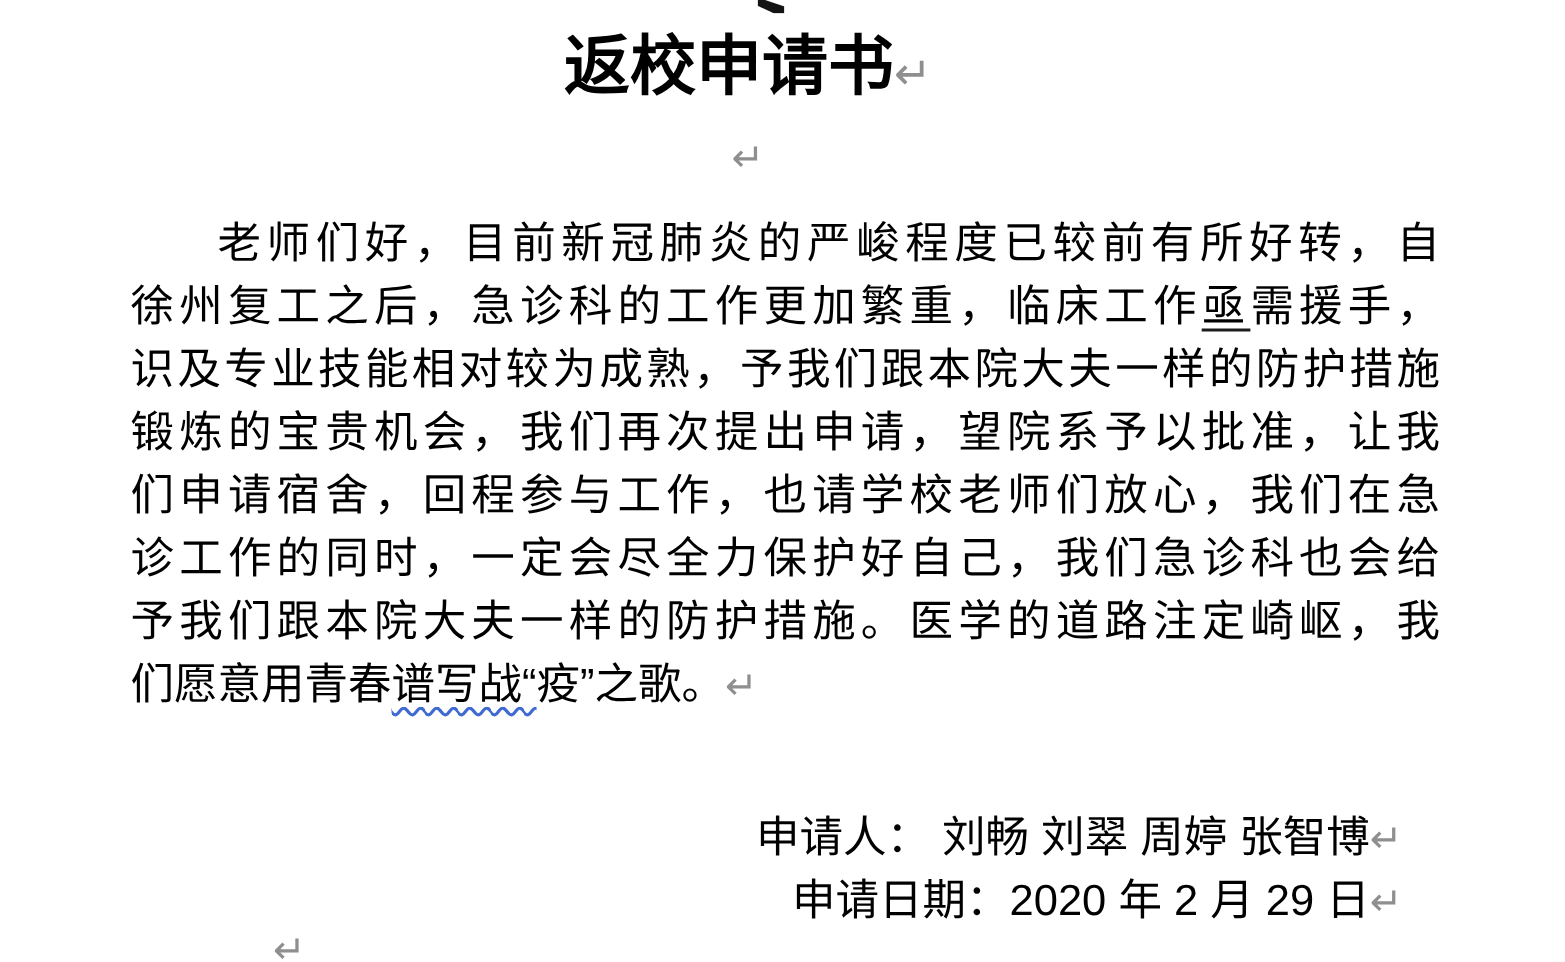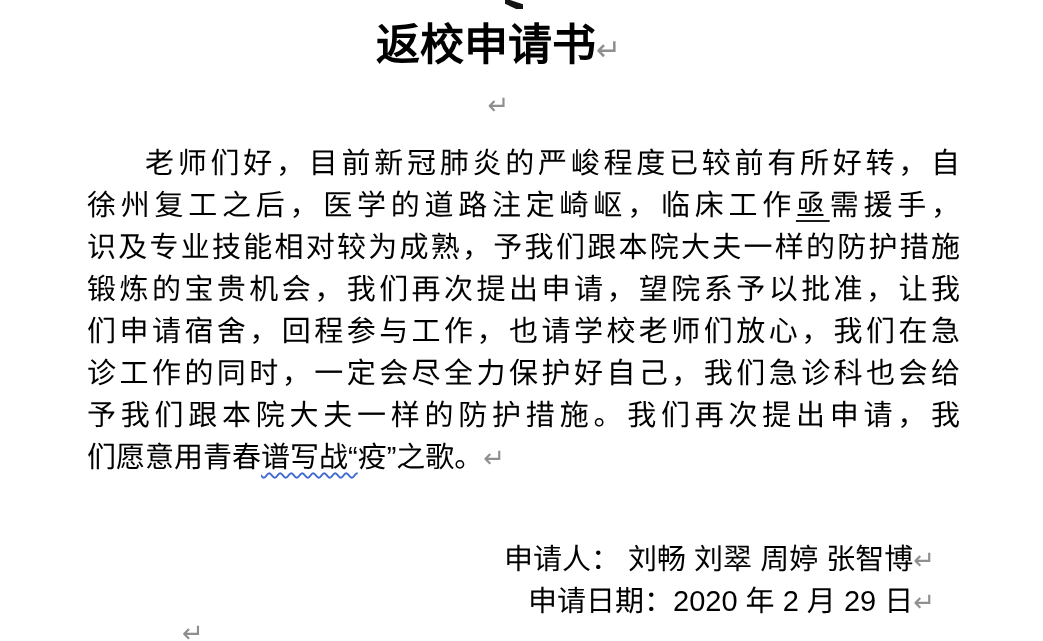--- a/index.html
+++ b/index.html
@@ -132,27 +132,27 @@
 
   <div class="content">
 
     <div class="doc-title"><span>返校申请书</span><span class="pilcrow">↵</span></div>
 
     <div class="empty-line"><span class="pilcrow">↵</span></div>
 
     <div class="paragraph">
       <div class="body-line first">老师们好，目前新冠肺炎的严峻程度已较前有所好转，自</div>
 
-      <div class="body-line"><span>徐州复工之后，医学的道路注定崎岖，临床工作</span><span class="u-solid">亟</span><span>需援手，</span></div>
+      <div class="body-line"><span>徐州复工之后，急诊科的工作更加繁重，临床工作</span><span class="u-solid">亟</span><span>需援手，</span></div>
 
       <div class="body-line">识及专业技能相对较为成熟，予我们跟本院大夫一样的防护措施</div>
       <div class="body-line">锻炼的宝贵机会，我们再次提出申请，望院系予以批准，让我</div>
       <div class="body-line">们申请宿舍，回程参与工作，也请学校老师们放心，我们在急</div>
       <div class="body-line">诊工作的同时，一定会尽全力保护好自己，我们急诊科也会给</div>
-      <div class="body-line">予我们跟本院大夫一样的防护措施。我们再次提出申请，我</div>
+      <div class="body-line">予我们跟本院大夫一样的防护措施。医学的道路注定崎岖，我</div>
 
       <div class="body-line last"><span>们愿意用青春</span><span class="u-squiggle">谱写战“</span><span>疫”之歌。</span><span class="pilcrow">↵</span></div>
     </div>
 
     <div class="sig-line"><span>申请人： 刘畅 刘翠 周婷 张智博</span><span class="pilcrow">↵</span></div>
 
     <div class="date-line"><span>申请日期：2020 年 2 月 29 日</span><span class="pilcrow">↵</span></div>
 
     <div class="bottom-pilcrow"><span class="pilcrow">↵</span></div>
 

